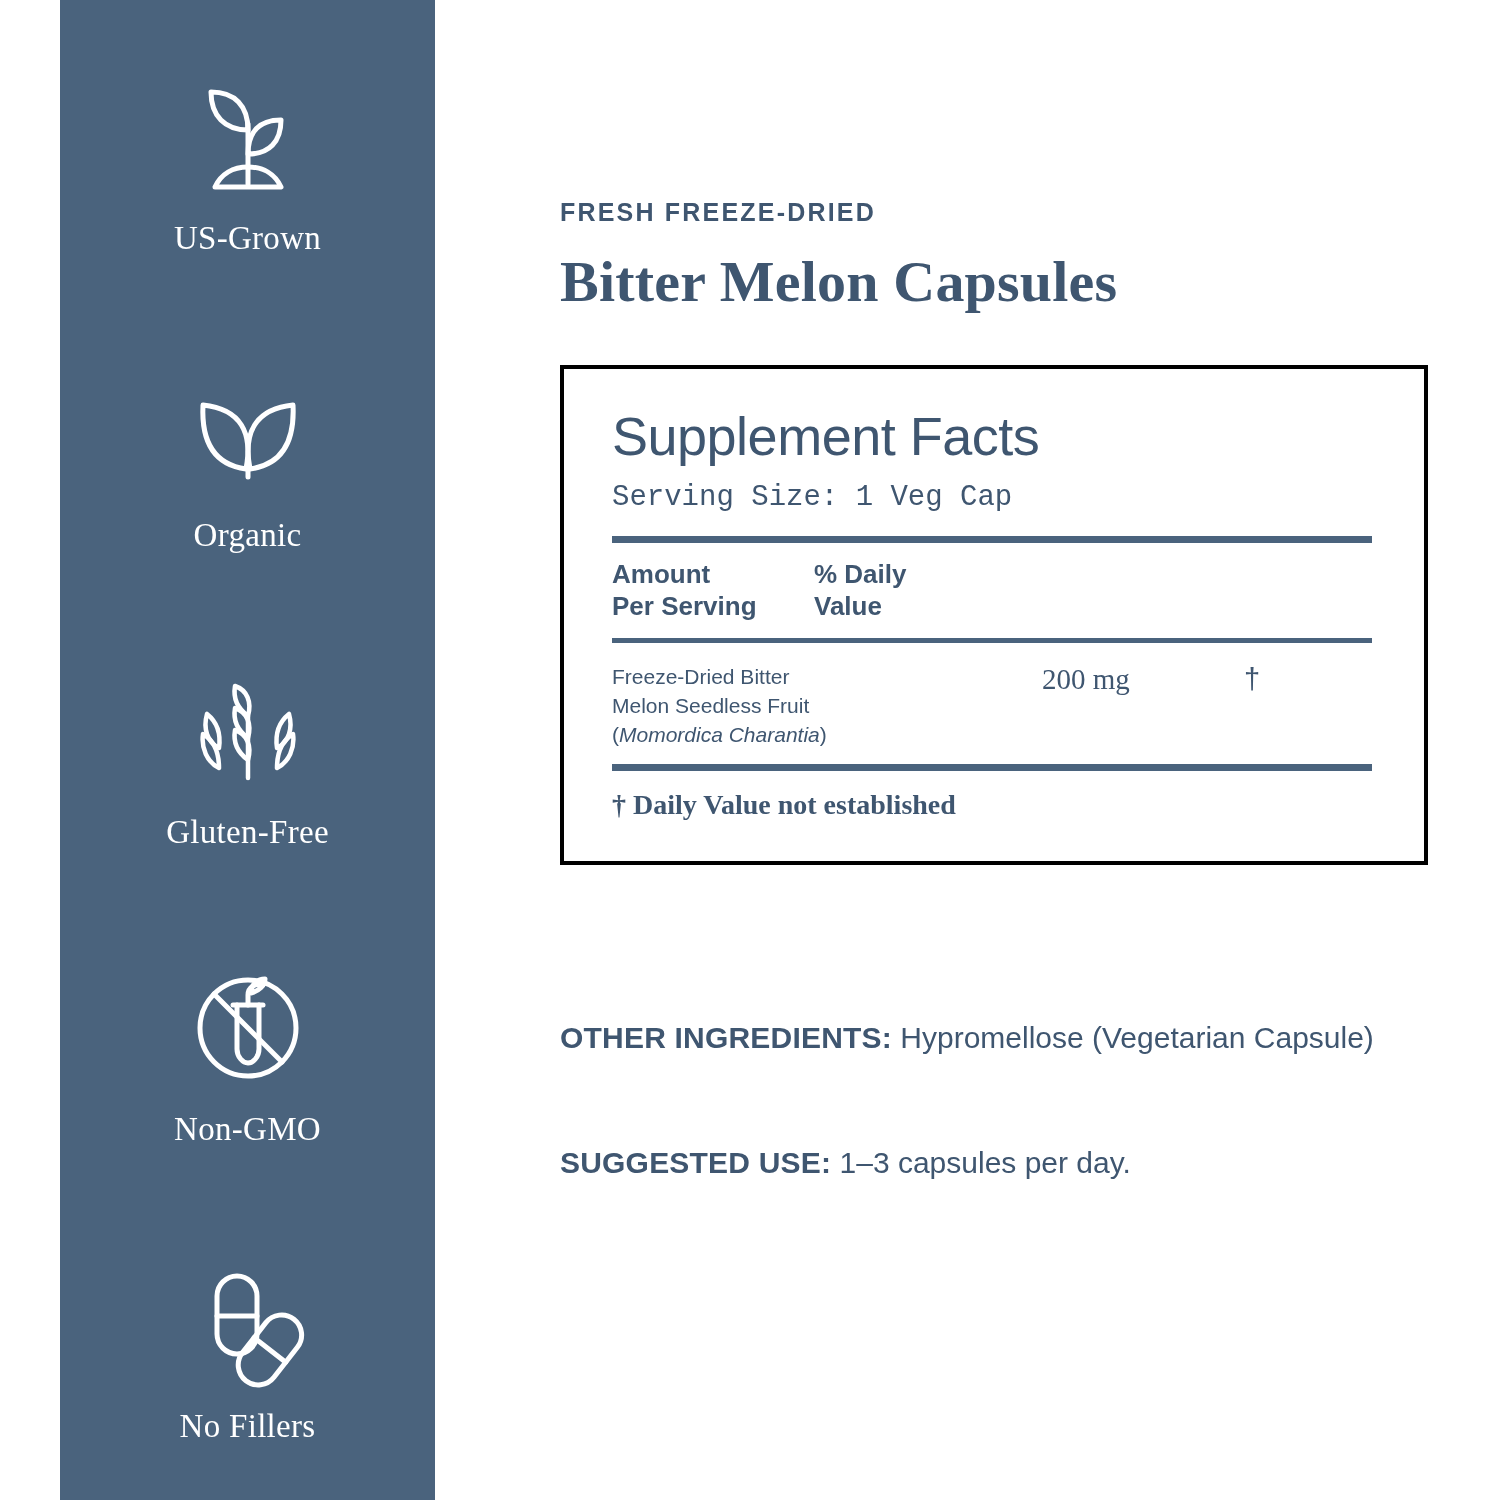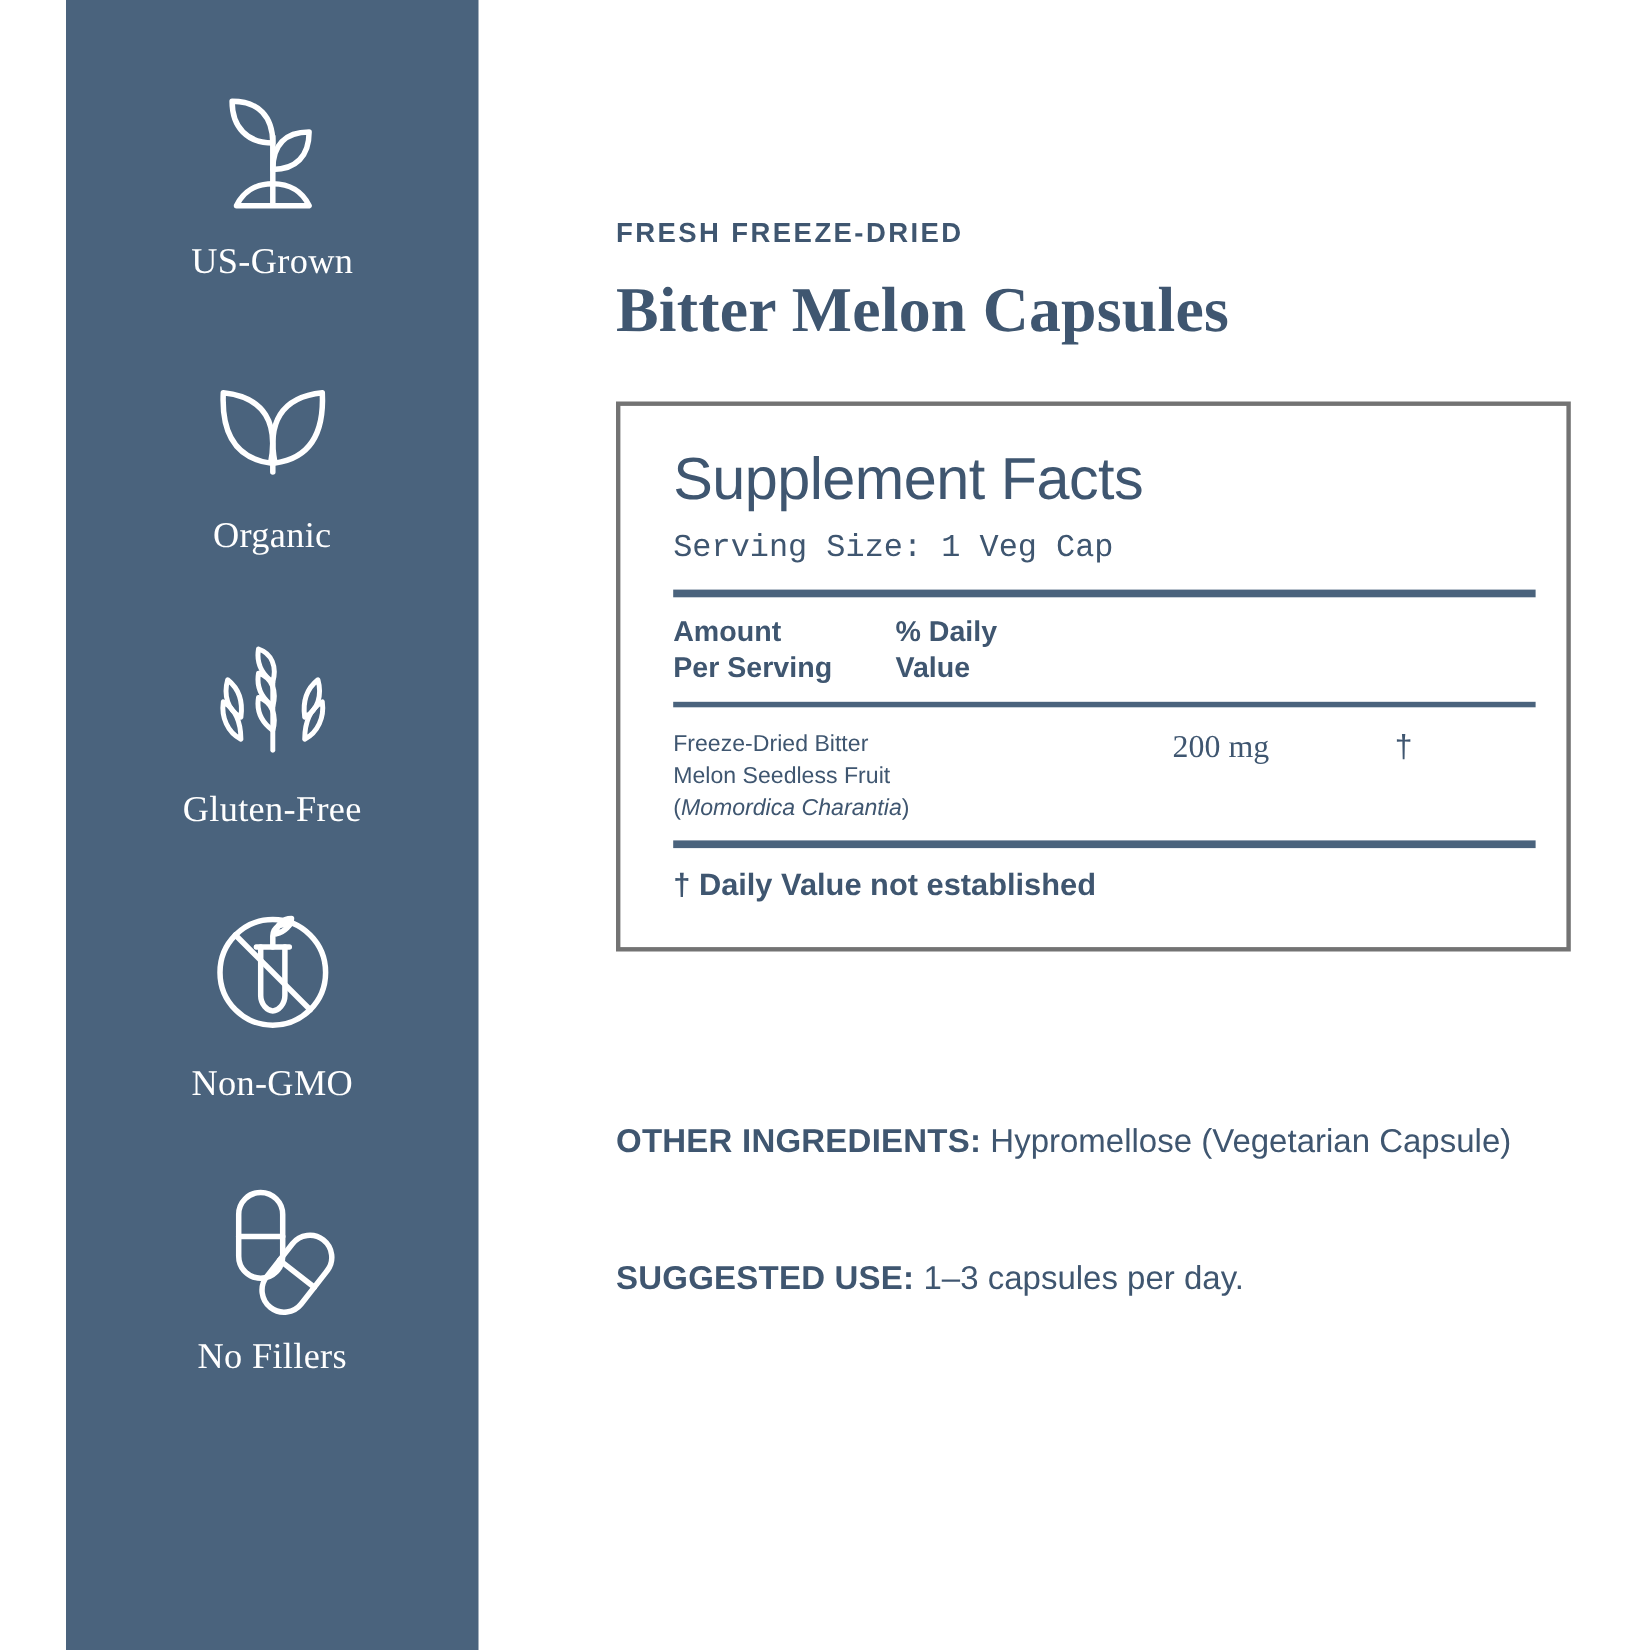--- a/index.html
+++ b/index.html
@@ -23,20 +23,21 @@
     left: 60px;
     top: 0;
     width: 375px;
     height: 1500px;
     background: #4a637d;
     display: flex;
     flex-direction: column;
     align-items: center;
     justify-content: flex-start;
     padding-top: 62px;
+    gap: 48px;
   }
   .badge {
     width: 100%;
     display: flex;
     flex-direction: column;
     align-items: center;
     margin-bottom: 54px;
   }
   .badge:last-child { margin-bottom: 0; }
   .badge-icon {
@@ -84,23 +85,23 @@
     letter-spacing: 0.2px;
     white-space: nowrap;
   }
 
   
   .facts {
     position: absolute;
     top: 365px;
     left: 0;
     width: 868px;
-    border: 4px solid #737373;
+    border: 4px solid #000000;
     background: #ffffff;
-    padding: 36px 28px 40px 48px;
+    padding: 36px 52px 40px 48px;
   }
   .facts-title {
     font-family: "Liberation Sans", sans-serif;
     font-size: 54px;
     color: #3f5670;
     letter-spacing: -0.5px;
   }
   .serving {
     margin-top: 14px;
     font-family: Liberation Mono, monospace;
@@ -158,21 +159,21 @@
     color: #3f5670;
   }
   .row-dv {
     width: 128px;
     font-family: "Liberation Sans", sans-serif;
     font-size: 29px;
     color: #3f5670;
   }
   .footnote {
     margin-top: 18px;
-    font-family: Liberation Sans, sans-serif;
+    font-family: Liberation Serif, serif;
     font-weight: bold;
     font-size: 28px;
     color: #3f5670;
   }
 
   
   .para {
     position: absolute;
     left: 0;
     width: 860px;

